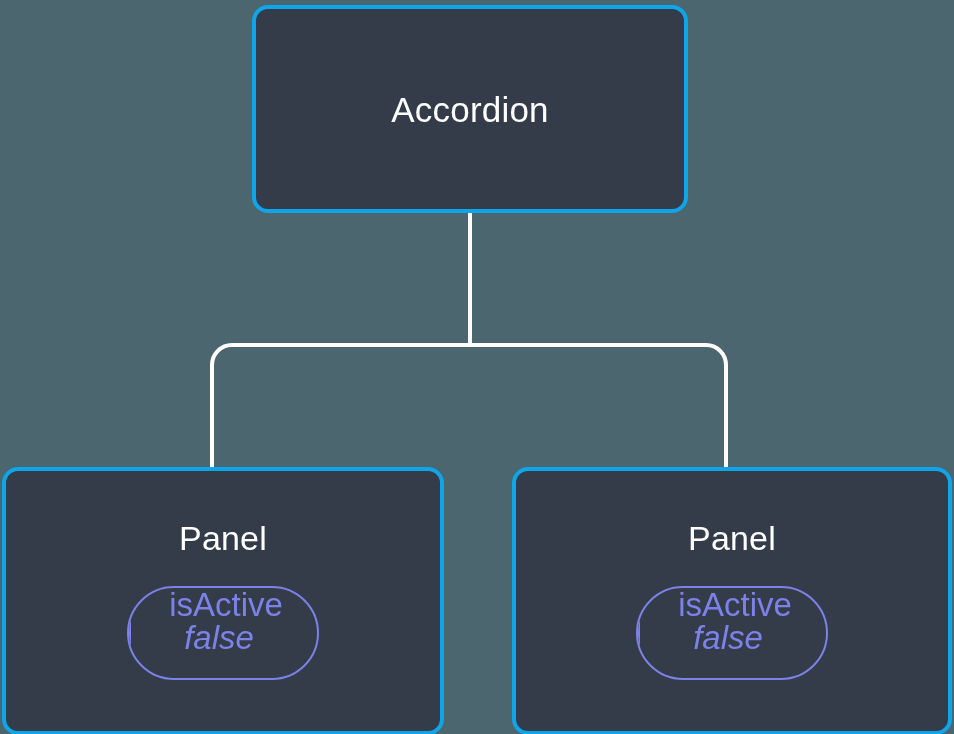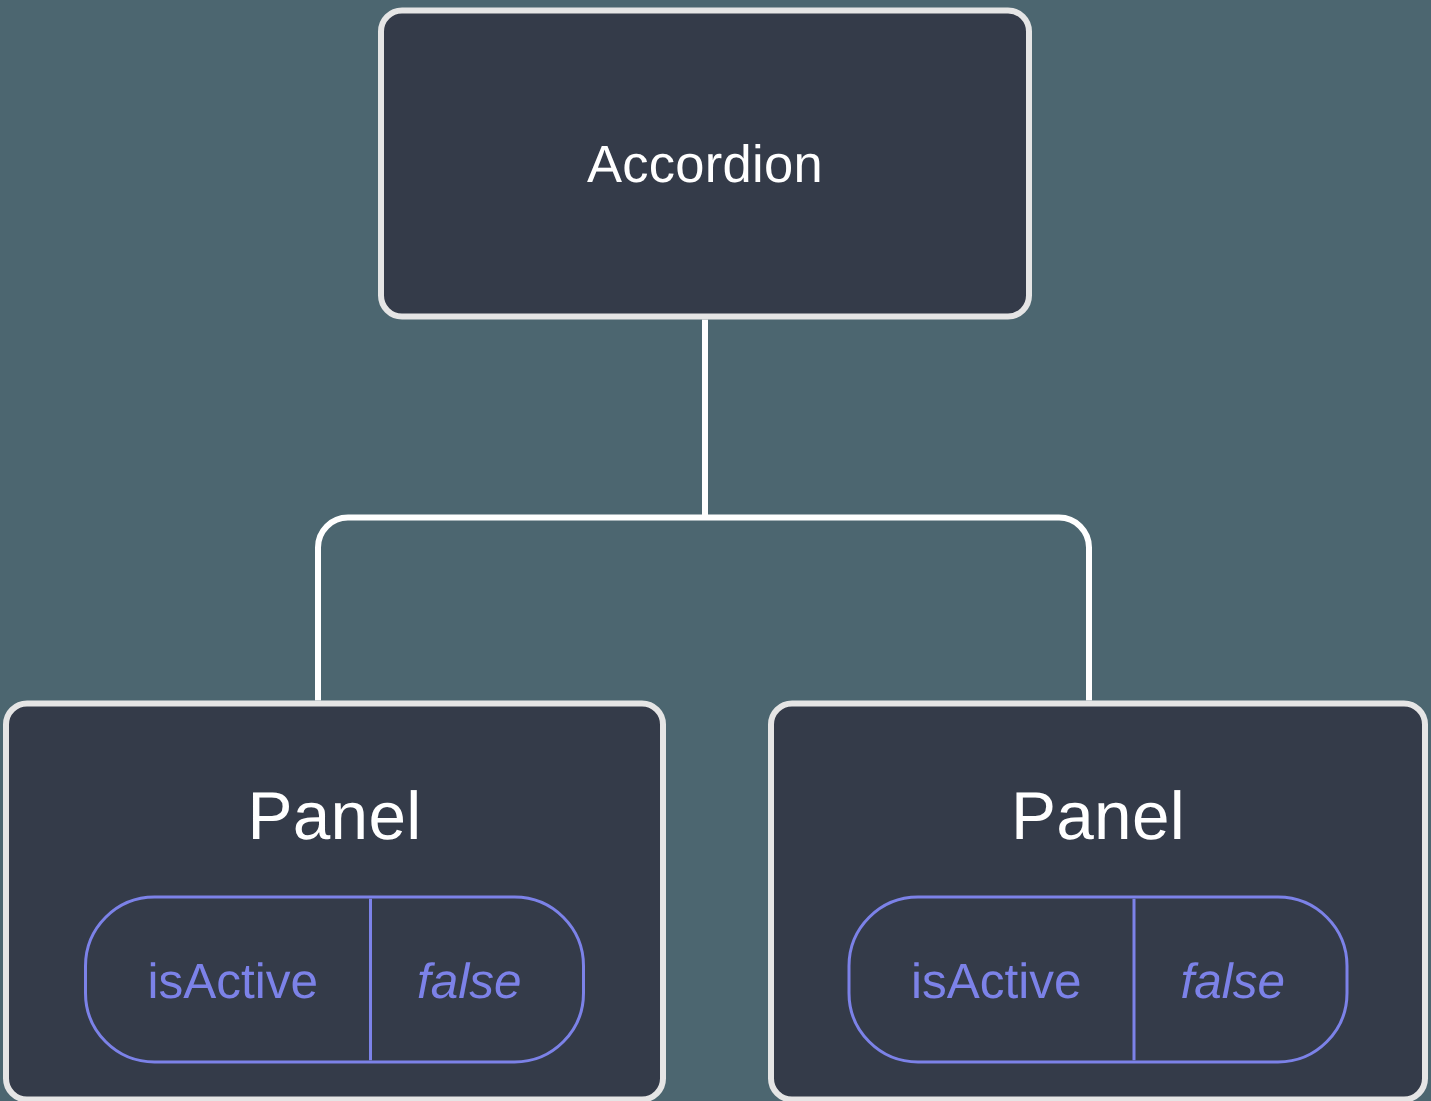--- a/index.html
+++ b/index.html
@@ -30,21 +30,21 @@
     width: 954px;
     height: 734px;
     pointer-events: none;
   }
 
   
   .node {
     position: absolute;
     box-sizing: border-box;
     background: #343b49;
-    border: 4px solid #e5e5e5;
+    border: 4px solid #0ea5e9;
     border-radius: 16px;
     display: flex;
     flex-direction: column;
     align-items: center;
   }
 
   
   .node-root {
     left: 252px;
     top: 5px;
@@ -70,37 +70,38 @@
     width: 442px;
   }
 
   .node-panel-right {
     left: 512px;
     width: 440px;
   }
 
   .node-title {
     color: #ffffff;
-    font-size: 45px;
+    font-size: 34px;
     font-weight: 400;
     line-height: 1;
     letter-spacing: 0.2px;
     white-space: nowrap;
   }
 
   
   .prop-pill {
     margin-top: 31px;
     display: flex;
     align-items: stretch;
-    height: 112px;
+    height: 94px;
     box-sizing: border-box;
     border: 2px solid #7c82e8;
     border-radius: 47px;
     overflow: hidden;
+    flex-direction: column;
   }
 
   .prop-key,
   .prop-value {
     display: flex;
     align-items: center;
     justify-content: center;
     color: #7c82e8;
     font-size: 33px;
     line-height: 1;

